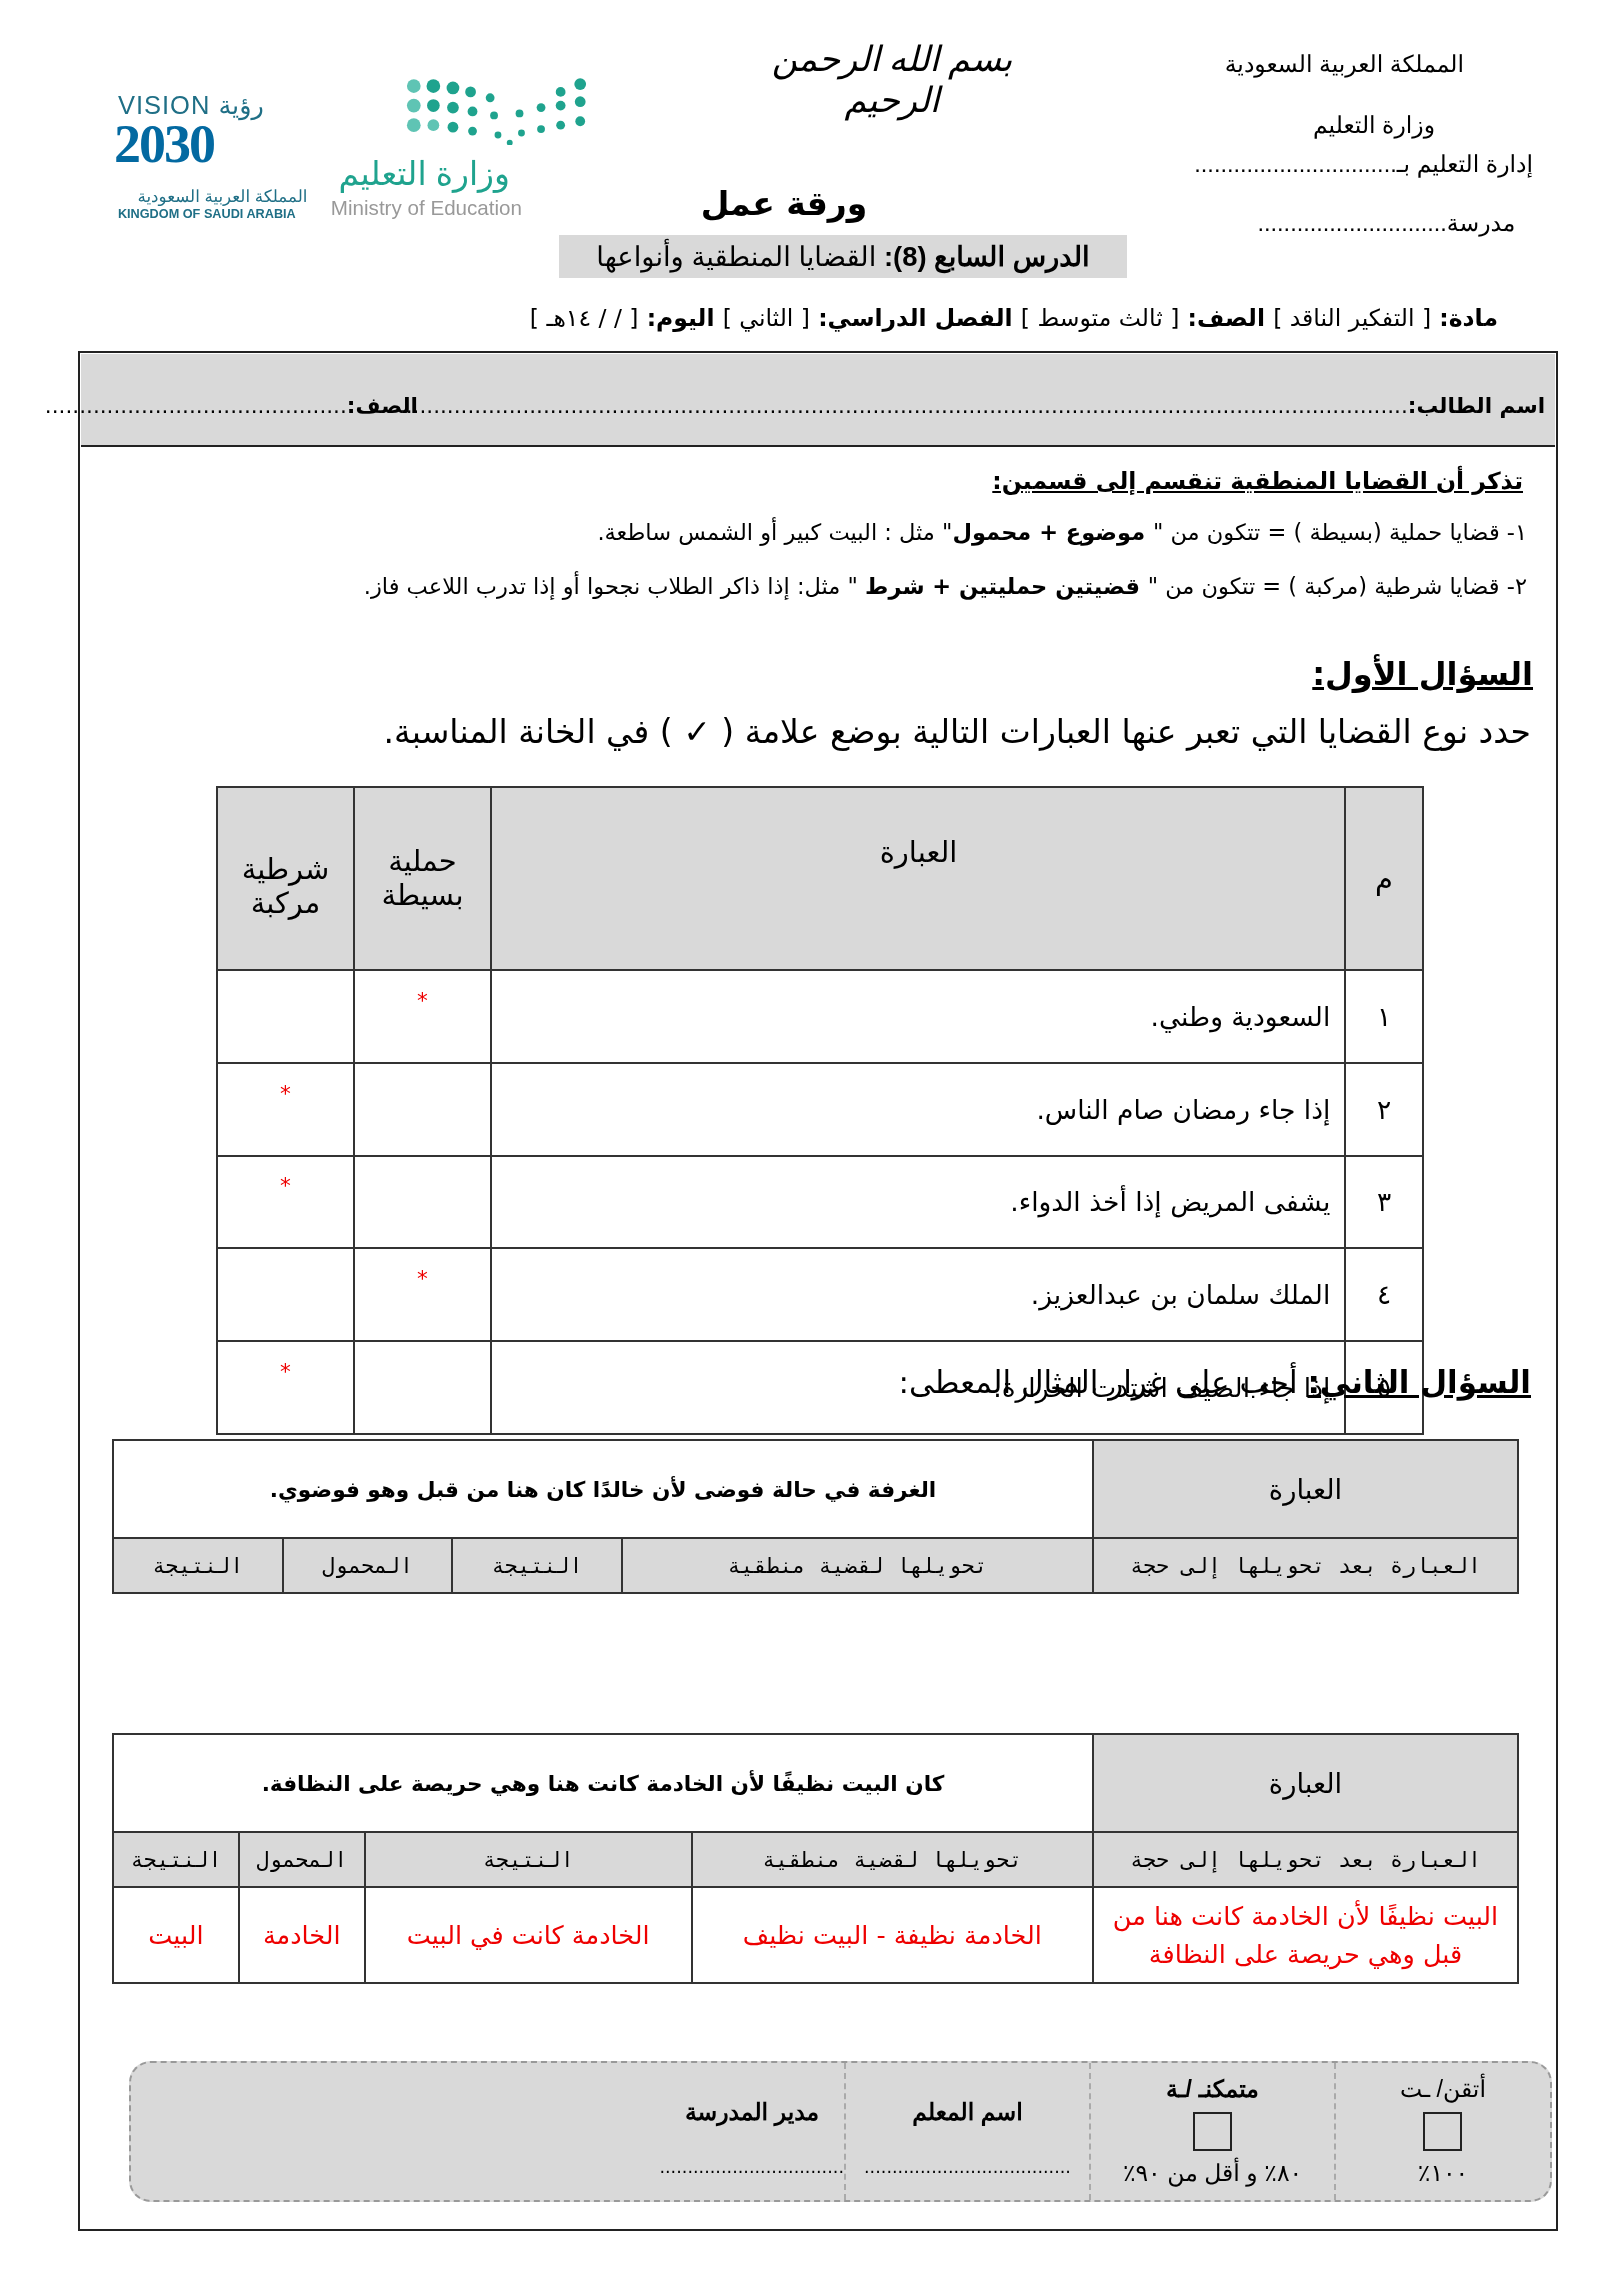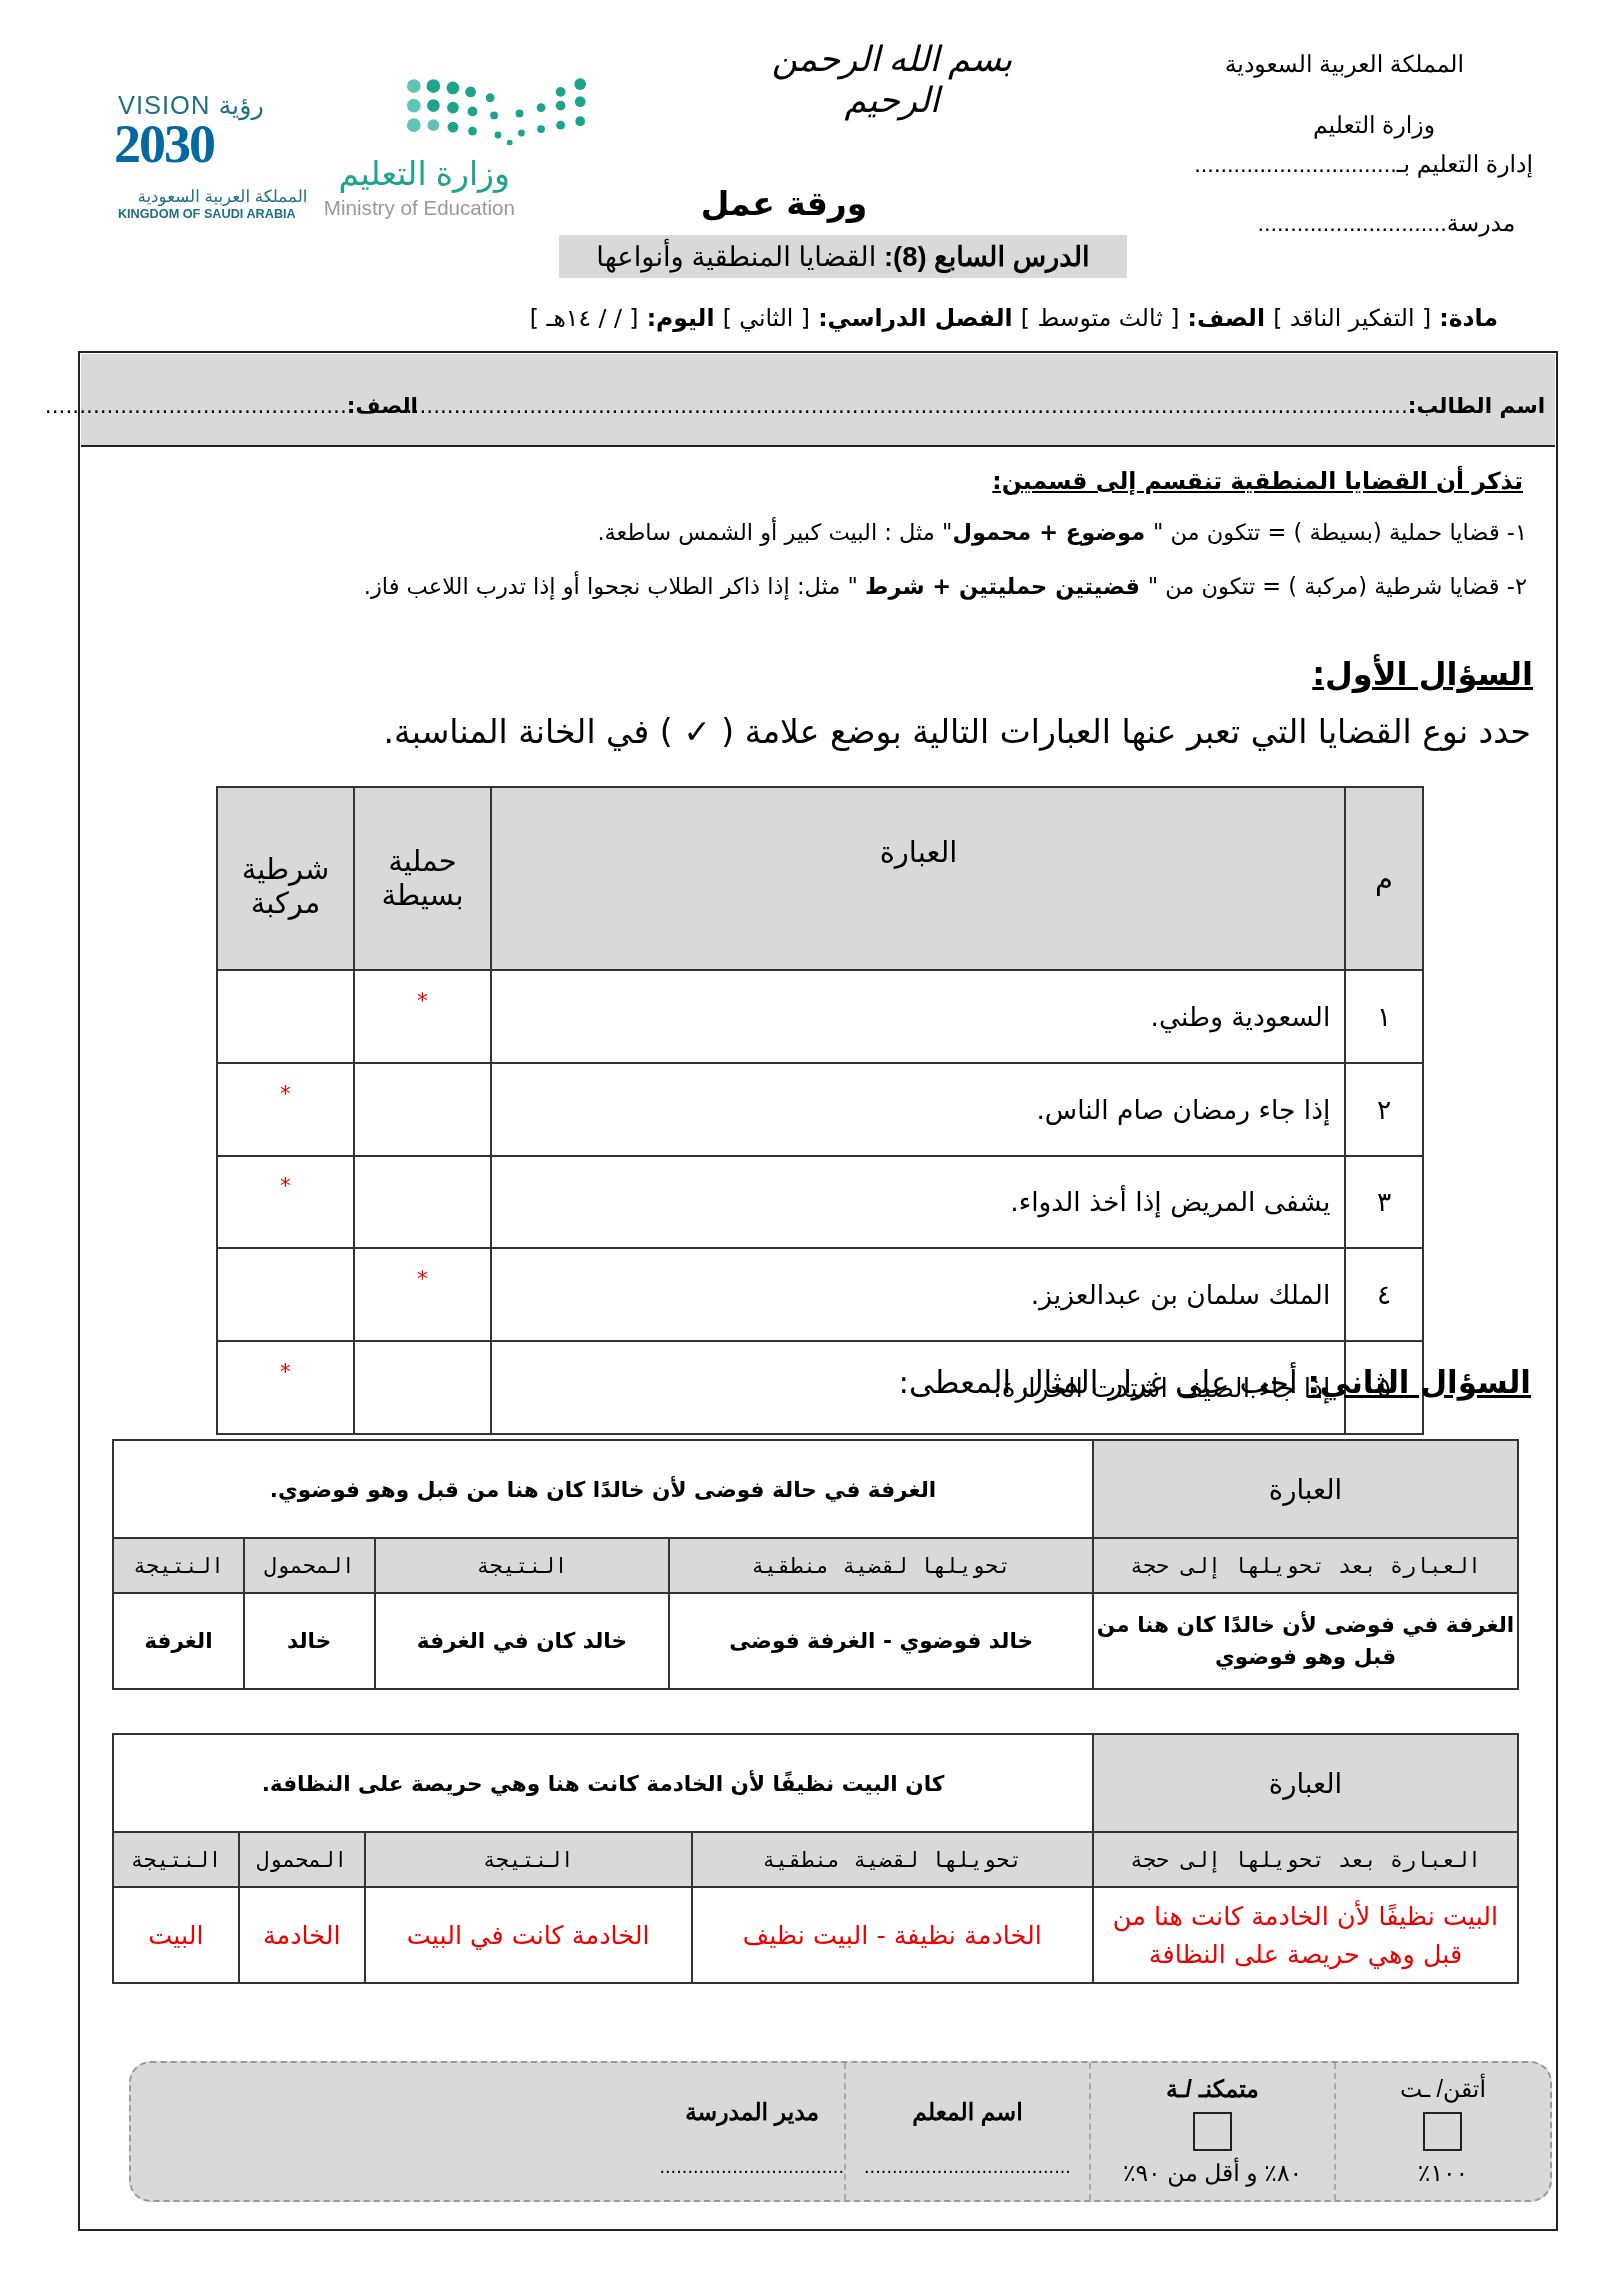--- a/index.html
+++ b/index.html
@@ -23,21 +23,21 @@
 
   
   .logo-vision { left: 114px; top: 76px; width: 196px; height: 147px; }
   .vision-top { position: absolute; left: 3.9px; top: 13.7px; font-family: "Liberation Sans", sans-serif; font-size: 25.5px; color: #1f6f86; letter-spacing: 1px; white-space: nowrap; }
   .vision-num { position: absolute; left: 0; top: 41px; font-family: Liberation Serif, serif; font-weight: bold; font-size: 54px; color: #0369a1; letter-spacing: -2px; line-height: 1; }
   .vision-ar { position: absolute; left: 23.5px; top: 110px; font-family: "Liberation Sans", sans-serif; font-size: 16.7px; color: #1f6f86; white-space: nowrap; }
   .vision-en { position: absolute; left: 3.9px; top: 131px; font-family: "Liberation Sans", sans-serif; font-weight: bold; font-size: 12.7px; color: #1f6f86; white-space: nowrap; }
   .logo-moe { left: 314px; top: 76px; width: 196px; height: 147px; }
   .moe-dots { position: absolute; left: 90px; top: 0; width: 186px; height: 69px; }
   .moe-ar { position: absolute; left: 0; top: 78px; width: 196px; text-align: right; font-family: "Liberation Sans", sans-serif; font-size: 33px; color: #1fa38e; white-space: nowrap; }
-  .moe-en { position: absolute; left: 5px; top: 120px; width: 196px; text-align: right; font-family: "Liberation Sans", sans-serif; font-size: 20.6px; color: #999; white-space: nowrap; }
+  .moe-en { position: absolute; left: 12px; top: 120px; width: 196px; text-align: right; font-family: "Liberation Sans", sans-serif; font-size: 20.6px; color: #999; white-space: nowrap; }
 
   
   .title { left: 588px; top: 184px; width: 392px; text-align: center; font-family: "DejaVu Sans", sans-serif; font-weight: bold; font-size: 33px; }
   .lesson { left: 559px; top: 235px; width: 568px; height: 43px; background: #d9d9d9; text-align: center; font-family: "Liberation Sans", sans-serif; font-size: 27.4px; line-height: 43px; white-space: nowrap; }
   .lesson b { font-weight: bold; }
 
   
   .info { right: 123px; top: 304px; white-space: nowrap; font-family: "DejaVu Sans", sans-serif; font-weight: bold; font-size: 23.5px; }
   .info .v { font-weight: normal; }
 
@@ -226,27 +226,20 @@
     <td class="lbl">العبارة</td>
     <td class="stmt" colspan="4">الغرفة في حالة فوضى لأن خالدًا كان هنا من قبل وهو فوضوي.</td>
   </tr>
   <tr class="hd">
     <td>العبارة بعد تحويلها إلى حجة</td>
     <td>تحويلها لقضية منطقية</td>
     <td>النتيجة</td>
     <td>المحمول</td>
     <td>النتيجة</td>
   </tr>
-  <tr class="ans">
-    <td>الغرفة في فوضى لأن خالدًا كان هنا من قبل وهو فوضوي</td>
-    <td>خالد فوضوي - الغرفة فوضى</td>
-    <td>خالد كان في الغرفة</td>
-    <td>خالد</td>
-    <td>الغرفة</td>
-  </tr>
 </tbody>
   </table>
 
 <table class="t2 t2b">
   <tbody>
       <tr>
     <td class="lbl">العبارة</td>
     <td class="stmt" colspan="4">كان البيت نظيفًا لأن الخادمة كانت هنا وهي حريصة على النظافة.</td>
   </tr>
   <tr class="hd">

